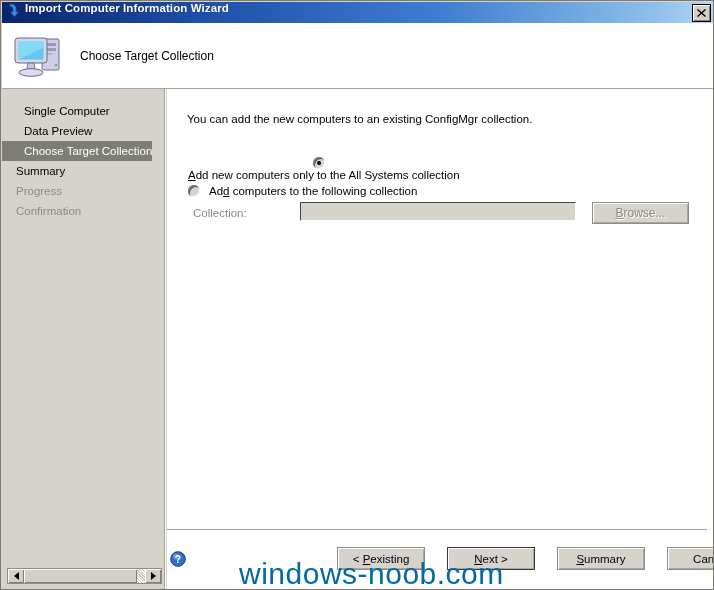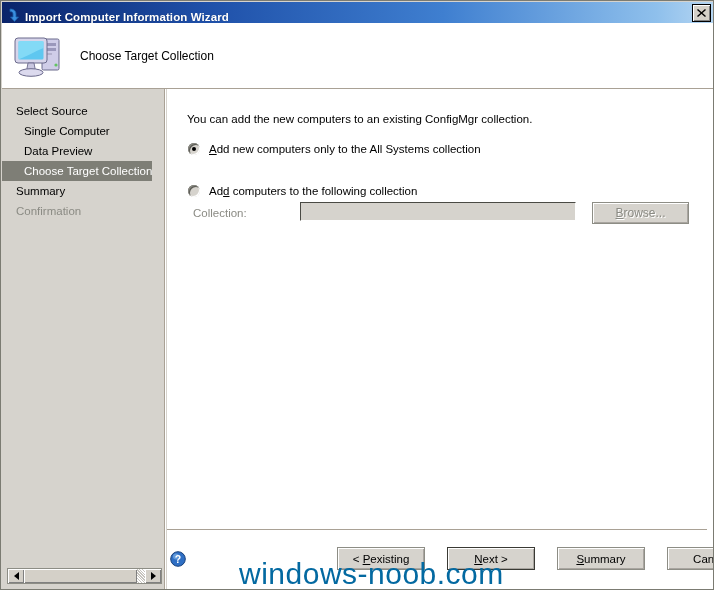--- a/index.html
+++ b/index.html
@@ -29,21 +29,21 @@
   }
 
   
   #titlebar {
     position: absolute;
     left: 1px; top: 1px;
     width: 712px;
     height: 21px;
     background: linear-gradient(to right, #0a246a 0%, #1e4fa8 28%, #3f7fd0 62%, #8fc0ec 92%, #b6d6f2 100%);
     display: flex;
-    align-items: flex-end;
+    align-items: flex-start;
   }
   #title-icon {
     width: 16px; height: 16px;
     margin-left: 3px;
     margin-right: 4px;
     flex: 0 0 auto;
     position: relative;
   }
   #title-text {
     color: #ffffff;
@@ -203,21 +203,21 @@
     white-space: nowrap;
   }
 
   .radio-row {
     position: absolute;
     left: 21px;
     display: flex;
     align-items: center;
     cursor: default;
   }
-  #radio-row-1 { top: 54px; }
+  #radio-row-1 { top: 68px; flex-direction: column; }
   #radio-row-2 { top: 96px; }
 
   .radio {
     width: 12px; height: 12px;
     border-radius: 50%;
     background: #d6d3cd;
     box-shadow: inset 1px 1px 0 #8b8b84, inset -1px -1px 0 #ffffff,
                 inset 2px 2px 0 #5b5b55;
     position: relative;
     flex: 0 0 auto;
@@ -388,25 +388,25 @@
 
         <path d="M16 32 L22 32 L23.5 40 L14.5 40 Z" fill="#c9c7e0" stroke="#6b6a8c" stroke-width="0.9"></path>
         <ellipse cx="19" cy="41.5" rx="12" ry="3.8" fill="#dcdaee" stroke="#6b6a8c" stroke-width="1"></ellipse>
       </svg>
     </span>
     <span id="header-title">Choose Target Collection</span>
   </div>
 
   <div id="sidebar">
     <div id="nav-list">
-        <div class="nav-item">Select Source</div>
         <div class="nav-item indent">Single Computer</div>
         <div class="nav-item indent">Data Preview</div>
         <div class="nav-item indent selected">Choose Target Collection</div>
         <div class="nav-item">Summary</div>
+        <div class="nav-item disabled">Progress</div>
         <div class="nav-item disabled">Confirmation</div>
       </div>
 
     <div id="sidebar-scrollbar">
       <div class="sb-arrow left">
           <span class="tri"></span>
         </div>
       <div id="sb-thumb"></div>
       <div id="sb-track-right"></div>
       <div class="sb-arrow right">

